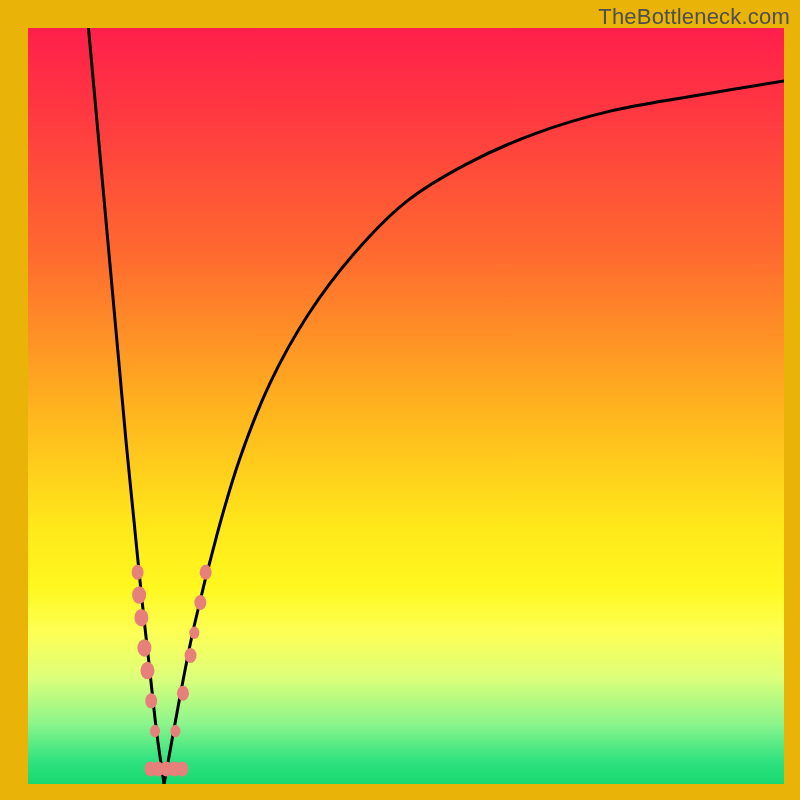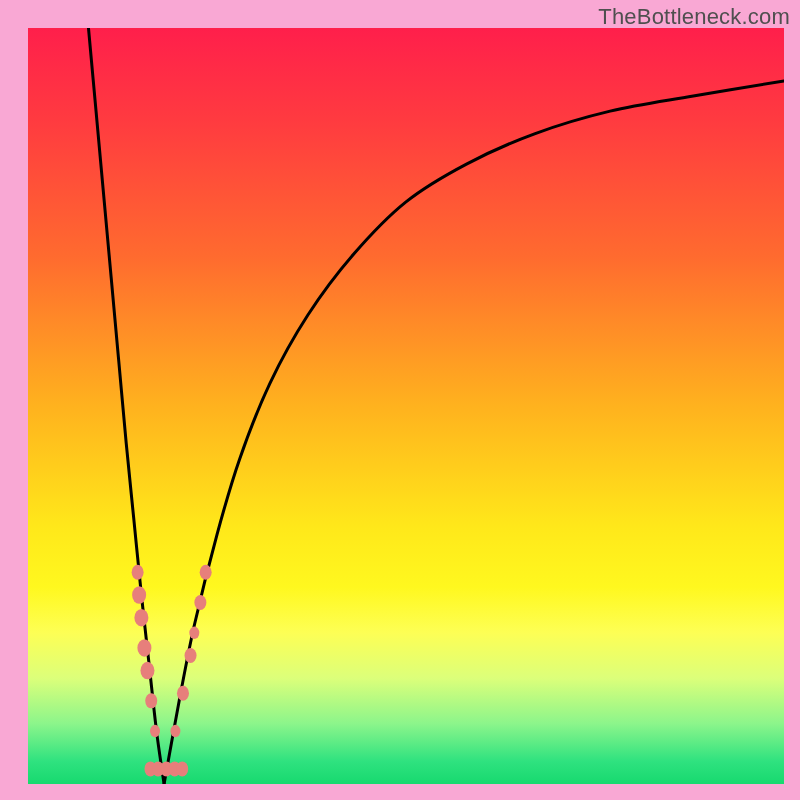--- a/index.html
+++ b/index.html
@@ -9,21 +9,21 @@
     height: 800px;
     overflow: hidden;
     background: #000;
     font-family: Arial, Helvetica, sans-serif;
   }
   .frame {
     position: absolute;
     top: 0; left: 0;
     width: 800px;
     height: 800px;
-    background: #f9a8d4;
+    background: #eab308;
   }
   .plot-area {
     position: absolute;
     overflow: hidden;
   }
   .gradient {
     position: absolute;
     inset: 0;
   }
   .watermark {

